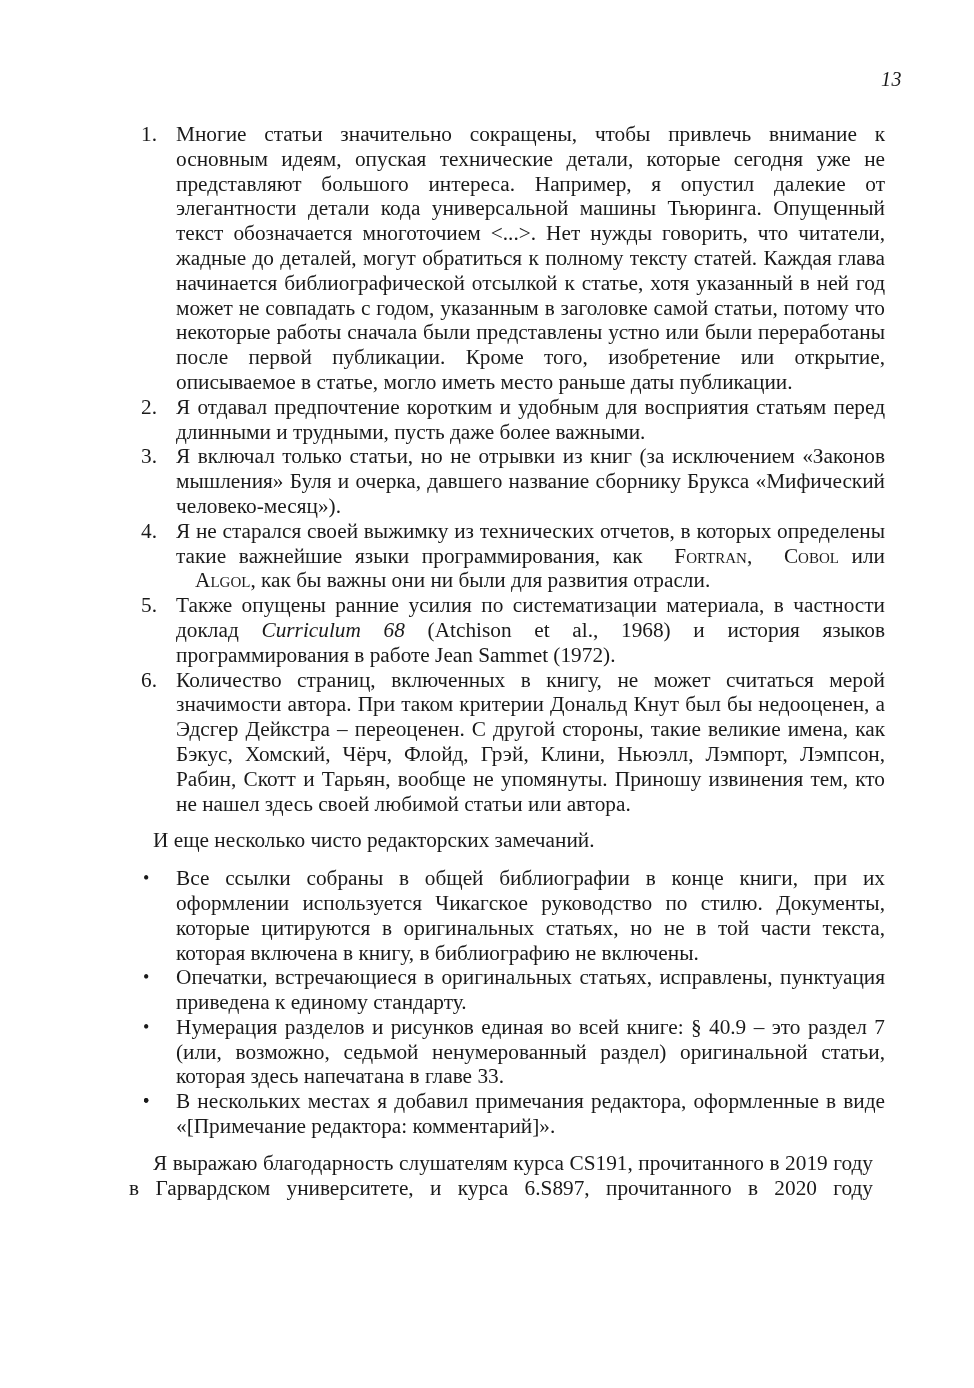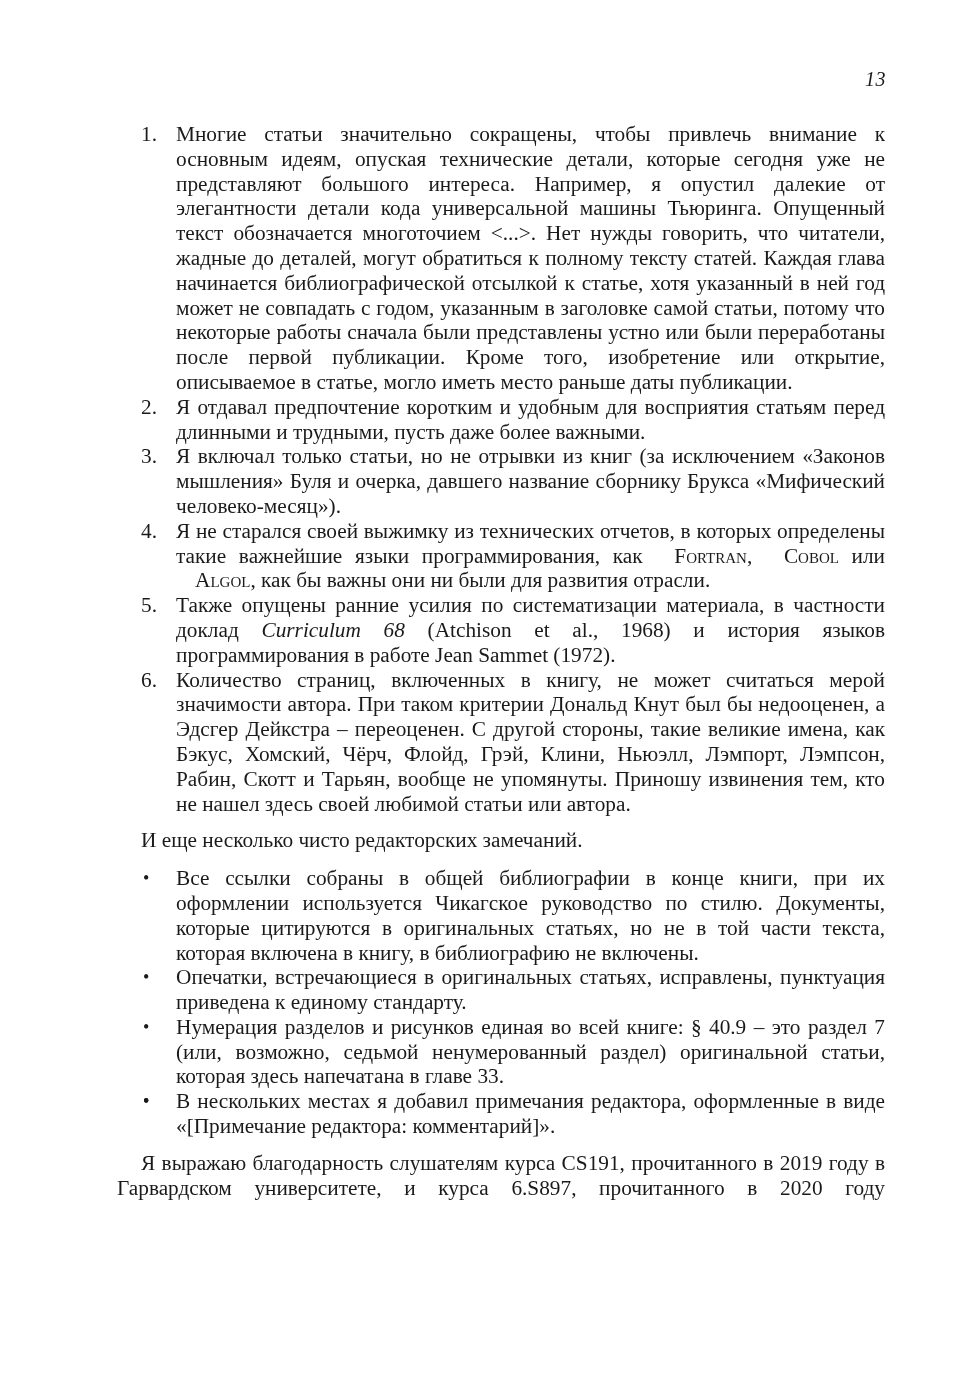--- a/index.html
+++ b/index.html
@@ -2,38 +2,38 @@
 <html><head>
 <meta charset="utf-8">
 <style>
   html, body { margin: 0; padding: 0; background: #ffffff; }
   body {
     width: 974px; height: 1388px; position: relative; overflow: hidden;
     font-family: "Liberation Serif", "DejaVu Serif", serif;
     color: #1a1a1a;
   }
   .page-number {
-    position: absolute; top: 68px; right: 88px;
+    position: absolute; top: 68px; right: 72px;
     font-style: italic; font-size: 20px; letter-spacing: 0.5px;
   }
   .content {
     position: absolute; left: 117px; top: 122px; width: 768px;
     font-size: 21.3px; line-height: 24.8px;
   }
   .list { margin: 0; padding: 0; list-style: none; }
   .list li {
     position: relative; padding-left: 59px; text-align: justify;
     text-align-last: left; hyphens: manual;
   }
   .list li .marker {
     position: absolute; left: 24px; top: 0;
   }
   .bullets li .marker { left: 26px; font-size: 18px; }
   .para {
-    margin: 0; text-align: justify; text-align-last: left;
+    margin: 12px; text-align: justify; text-align-last: left;
   }
   .intro { margin-top: 12px; margin-bottom: 13px; padding-left: 24px; }
   .bullets { margin-bottom: 12px; }
   .thanks { text-indent: 24px; text-align-last: justify; font-family: Liberation Serif, serif; }
   .sc { font-variant: small-caps; margin-left: 19px; }
   i { font-style: italic; }
 </style>
 </head>
 <body>
 

